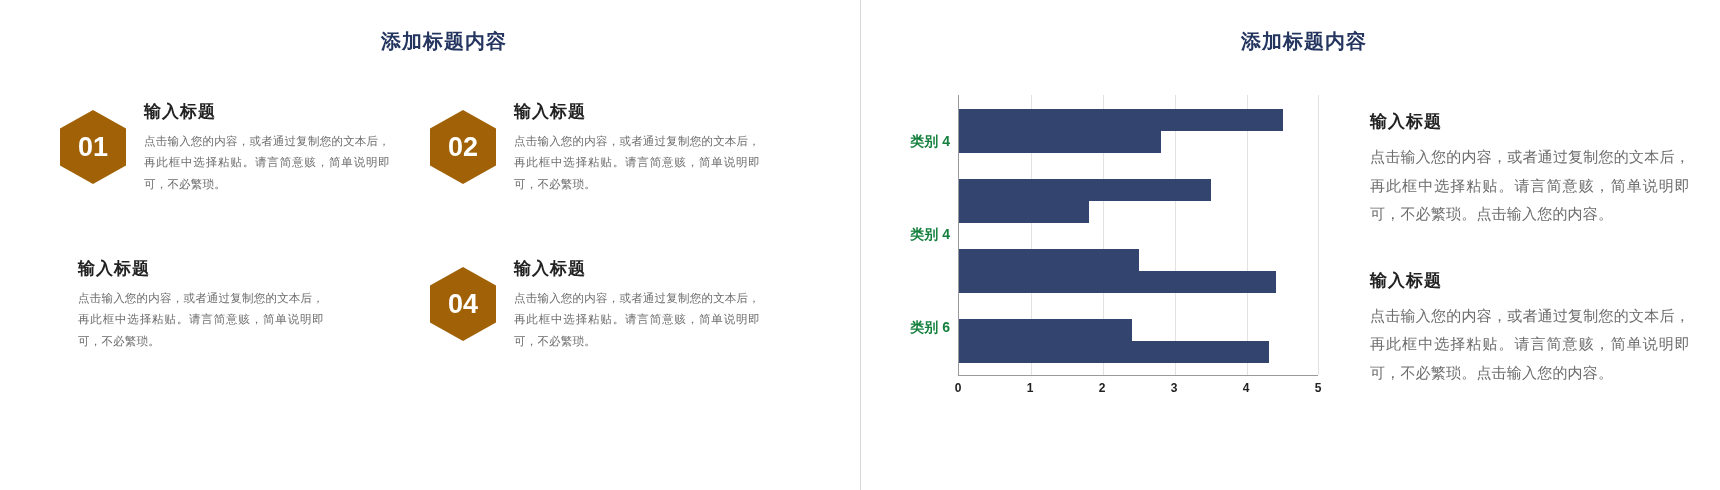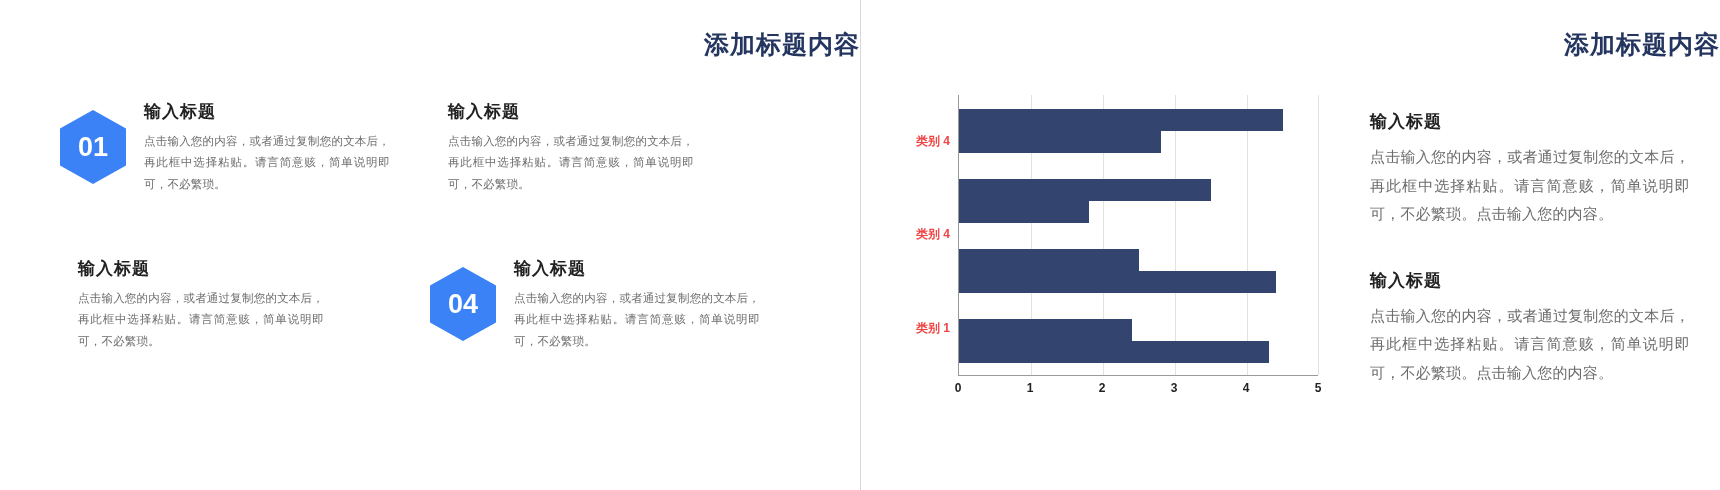--- a/index.html
+++ b/index.html
@@ -27,22 +27,22 @@
   }
   .divider {
     position: absolute;
     left: 860px;
     top: 0;
     width: 1px;
     height: 490px;
     background: #d8d8d8;
   }
   .slide-title {
-    text-align: right;
-    font-size: 25px;
+    text-align: center;
+    font-size: 20px;
     font-weight: bold;
     color: #24355f;
     letter-spacing: 1px;
     margin-top: 28px;
     padding-left: 28px;
   }
 
   
   .hex-grid {
     position: absolute;
@@ -60,21 +60,21 @@
     margin-bottom: 22px;
   }
   .hex-item:nth-child(even) {
     margin-left: 20px;
   }
   .hex {
     position: relative;
     width: 66px;
     height: 74px;
     flex: 0 0 66px;
-    background: #3b82f6;
+    background: #a16207;
     clip-path: polygon(50% 0%, 100% 25%, 100% 75%, 50% 100%, 0% 75%, 0% 25%);
     display: flex;
     align-items: center;
     justify-content: center;
     margin-top: 10px;
     text-align: right;
   }
   .hex-num {
     color: #ffffff;
     font-size: 27px;
@@ -123,22 +123,22 @@
     display: flex;
     flex-direction: column;
   }
   .cat-cell {
     flex: 1 1 0;
     display: flex;
     align-items: center;
     justify-content: flex-end;
     padding-right: 8px;
     box-sizing: border-box;
-    font-size: 12px;
-    color: #ef4444;
+    font-size: 14px;
+    color: #15803d;
     font-weight: bold;
   }
   .plot {
     position: absolute;
     left: 68px;
     top: 0;
     width: 360px;
     height: 280px;
     border-left: 1px solid #9a9a9a;
     box-sizing: border-box;
@@ -231,20 +231,23 @@
         <div class="hex">
           <span class="hex-num">01</span>
         </div>
         <div class="hex-text">
           <div class="hex-head">输入标题</div>
           <div class="hex-body">点击输入您的内容，或者通过复制您的文本后，再此框中选择粘贴。请言简意赅，简单说明即可，不必繁琐。</div>
         </div>
       </div>
 
       <div class="hex-item">
+        <div class="hex">
+          <span class="hex-num">02</span>
+        </div>
         <div class="hex-text">
           <div class="hex-head">输入标题</div>
           <div class="hex-body">点击输入您的内容，或者通过复制您的文本后，再此框中选择粘贴。请言简意赅，简单说明即可，不必繁琐。</div>
         </div>
       </div>
 
       <div class="hex-item">
         <div class="hex-text">
           <div class="hex-head">输入标题</div>
           <div class="hex-body">点击输入您的内容，或者通过复制您的文本后，再此框中选择粘贴。请言简意赅，简单说明即可，不必繁琐。</div>
@@ -268,21 +271,21 @@
 
   <div class="slide">
     <div class="slide-title">添加标题内容</div>
 
     <div class="chart-wrap">
       <div class="chart-area">
 
         <div class="cat-labels">
           <div class="cat-cell">类别 4</div>
           <div class="cat-cell">类别 4</div>
-          <div class="cat-cell">类别 1</div>
+          <div class="cat-cell">类别 6</div>
         </div>
 
         <div class="plot">
           <div class="gridline" style="left:72px"></div>
           <div class="gridline" style="left:144px"></div>
           <div class="gridline" style="left:216px"></div>
           <div class="gridline" style="left:288px"></div>
           <div class="gridline" style="left:359px"></div>
 
           <div class="bar-group">

